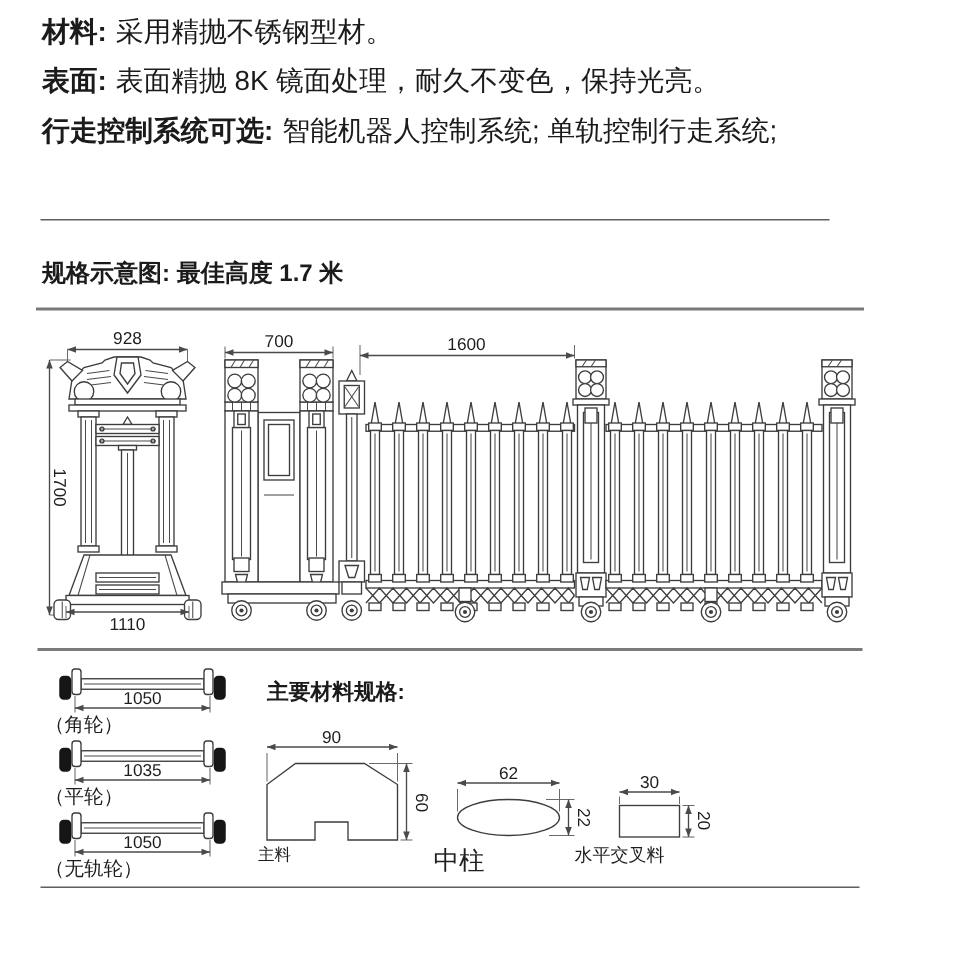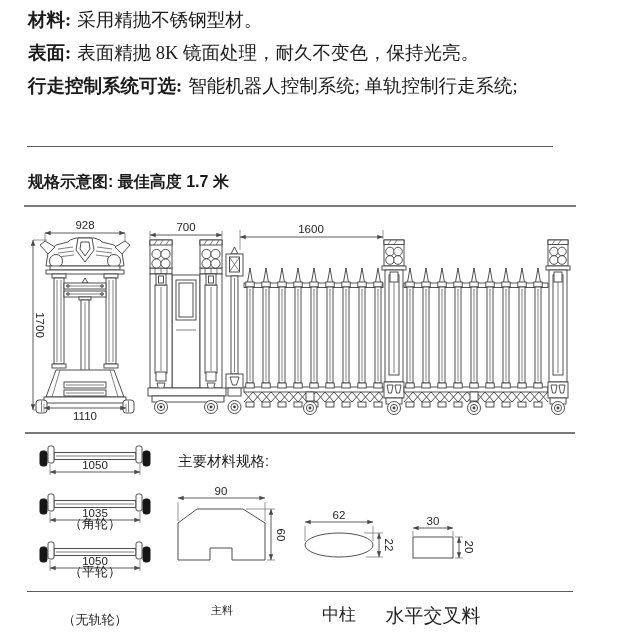--- a/index.html
+++ b/index.html
@@ -1,41 +1,41 @@
 <!DOCTYPE html>
 <html><head>
 <meta charset="utf-8">
 <style>
   html,body{margin:0;padding:0;}
   body{width:640px;height:635px;background:#ffffff;position:relative;overflow:hidden;
        font-family:"Liberation Sans","DejaVu Sans",sans-serif;color:#1b1b1b;}
   .page{position:absolute;inset:0;}
   
   .specs{position:absolute;left:28px;top:4px;width:545px;font-size:18.5px;line-height:33px;}
-  .specs p{margin:0;font-family:Liberation Serif, serif;}
+  .specs p{margin:0;}
   .specs b{font-weight:bold;margin-right:6px;}
   
   .rule{position:absolute;height:0;}
   .r1{top:146px;left:27px;width:526px;border-top:1px solid #5f5f5f;}
   .r2{top:205px;left:24px;width:552px;border-top:2px solid #7a7a7a;}
   .r3{top:432px;left:25px;width:550px;border-top:2px solid #7a7a7a;}
   .r4{top:591px;left:27px;width:546px;border-top:1px solid #5f5f5f;}
   .sec-title{position:absolute;left:28px;top:172px;font-size:16px;font-weight:bold;}
   
   svg{position:absolute;left:0;}
   .s{fill:#ffffff;stroke:#3d3d3d;stroke-width:.9;}
   .sn{fill:none;stroke:#3d3d3d;stroke-width:.9;}
   .thin{fill:none;stroke:#4a4a4a;stroke-width:.7;}
   .dim{stroke:#4a4a4a;stroke-width:.9;fill:none;}
   .ext{stroke:#6a6a6a;stroke-width:.7;fill:none;}
   .dimt{font-family:"Liberation Sans","DejaVu Sans",sans-serif;font-size:11.5px;fill:#1e1e1e;}
   .blk{fill:#161616;stroke:#161616;}
   
-  .lbl{position:absolute;font-size:13px;color:#1e1e1e;text-align:center;margin-top:41px;}
-  .mat-title{position:absolute;left:178px;top:452px;font-size:14.5px;font-weight:normal;}
+  .lbl{position:absolute;font-size:13px;color:#1e1e1e;}
+  .mat-title{position:absolute;left:178px;top:452px;font-size:14.5px;font-weight:bold;}
 </style>
 </head>
 <body>
 
 <div class="page">
 
   <div class="specs">
     <p><b>材料:</b><span>采用精抛不锈钢型材。</span></p>
     <p><b>表面:</b><span>表面精抛 8K 镜面处理，耐久不变色，保持光亮。</span></p>
     <p><b>行走控制系统可选:</b><span>智能机器人控制系统; 单轨控制行走系统;</span><br></p>
@@ -349,16 +349,16 @@
       <text class="dimt" x="465" y="107" text-anchor="middle" transform="rotate(90 465 107)">20</text>
     </g>
   </svg>
 
   <div class="mat-title">主要材料规格:</div>
   <div class="lbl" style="left:30px;top:474px;width:130px;">（角轮）</div>
   <div class="lbl" style="left:30px;top:522px;width:130px;">（平轮）</div>
   <div class="lbl" style="left:30px;top:570px;width:130px;">（无轨轮）</div>
   <div class="lbl" style="left:172px;top:562px;width:100px;font-size:11px;">主料</div>
   <div class="lbl" style="left:289px;top:562px;width:100px;font-size:17px;">中柱</div>
-  <div class="lbl" style="left:383px;top:562px;width:100px;font-size:19px;font-family:Liberation Mono, monospace;">水平交叉料</div>
+  <div class="lbl" style="left:383px;top:562px;width:100px;font-size:12px;font-family:Liberation Mono, monospace;">水平交叉料</div>
 
   <div class="rule r4"></div>
 </div>
 
 </body></html>

